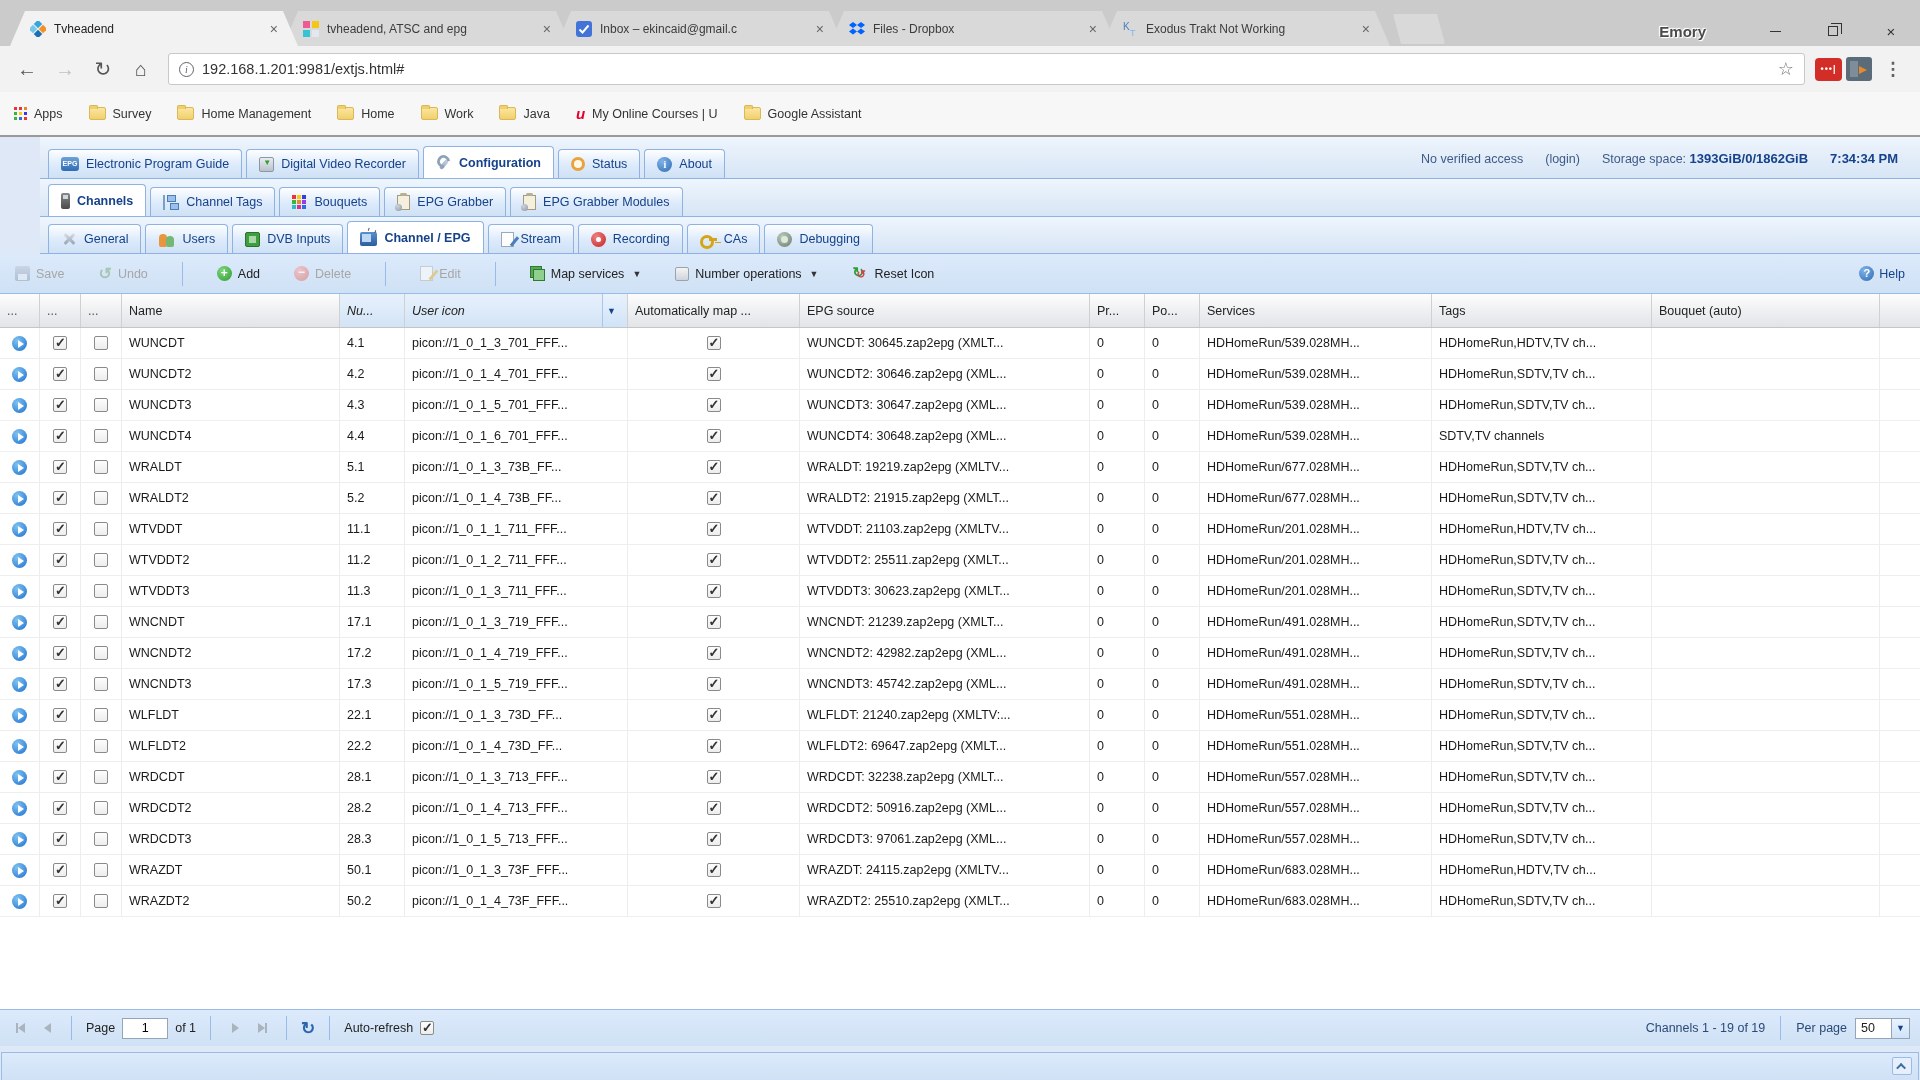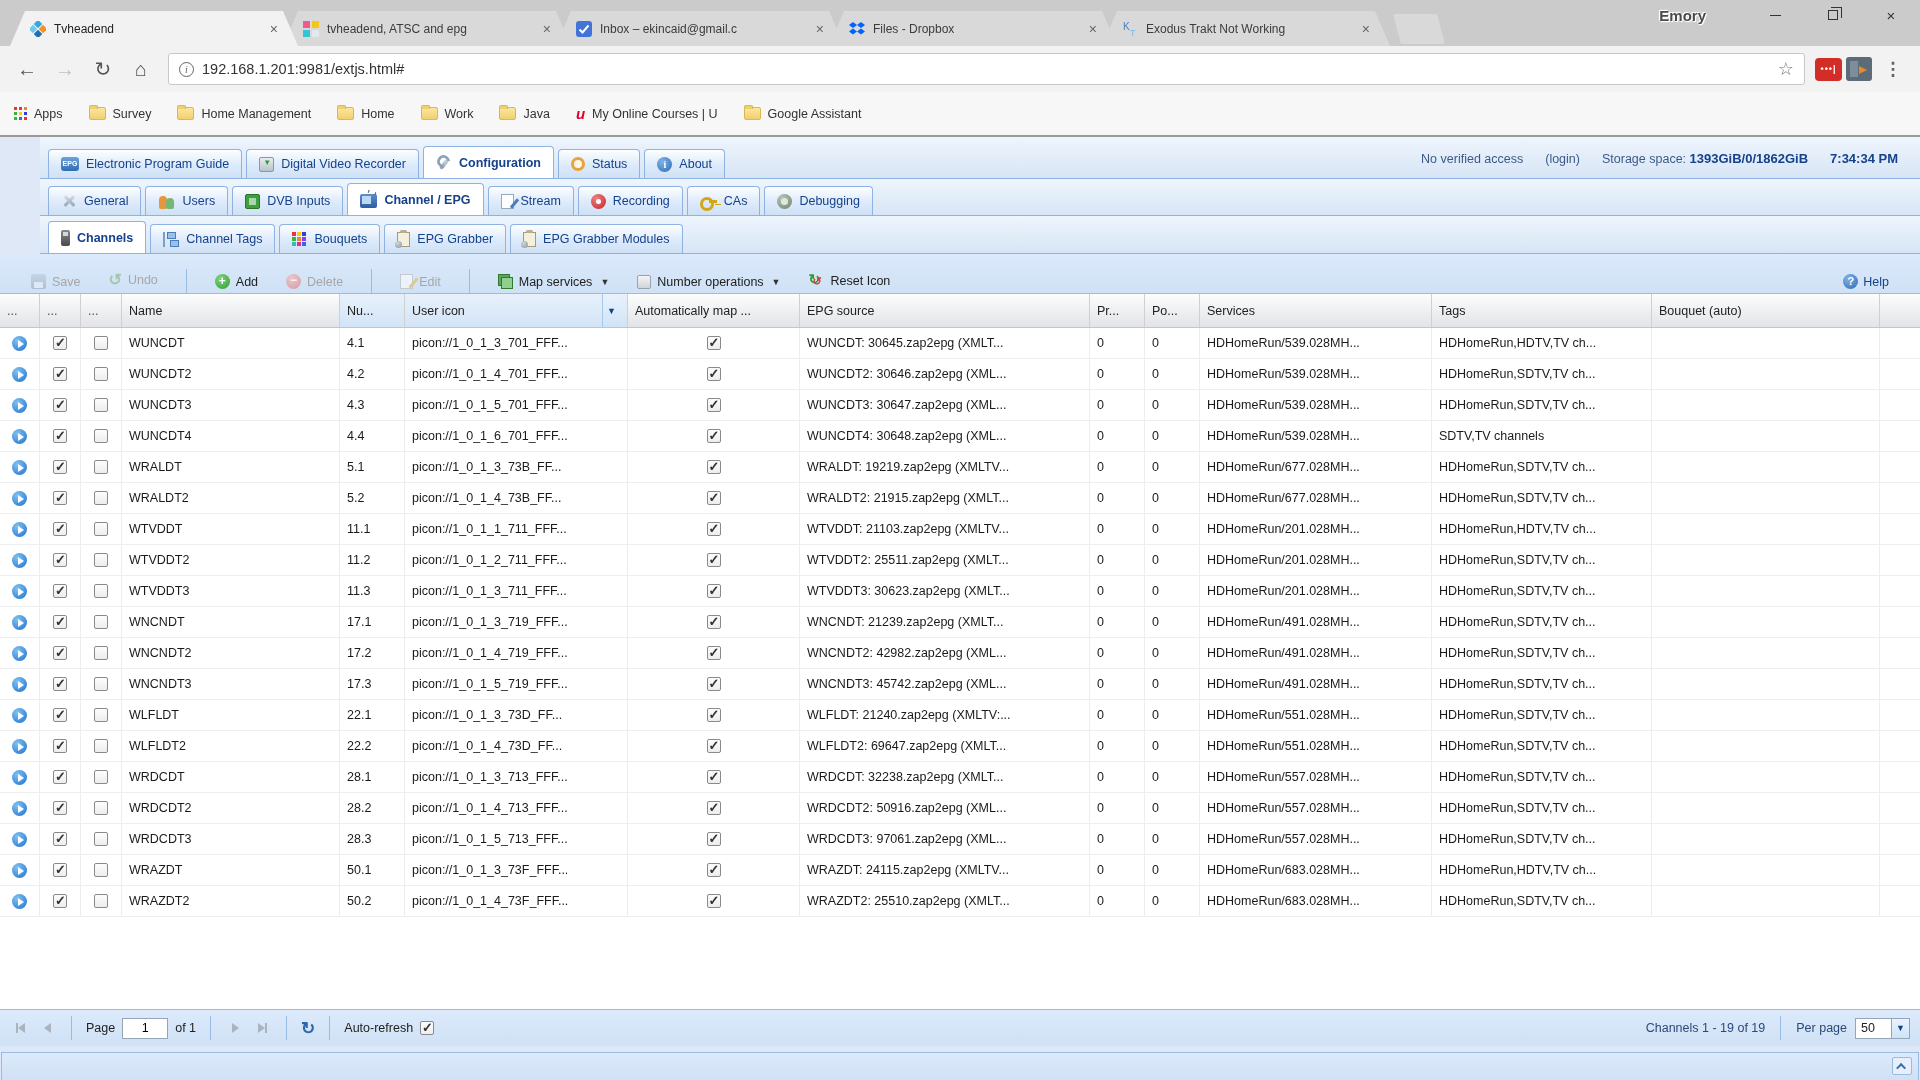--- a/index.html
+++ b/index.html
@@ -10,21 +10,21 @@
   .tabstrip { height:46px; background:#cbcbcb; display:flex; align-items:flex-end; padding-left:10px; position:relative; }
   .btab { position:relative; width:288px; height:35px; display:flex; align-items:center; gap:8px;
     padding:0 18px 0 20px; background:#d9d9d9; margin-right:-15px;
     clip-path:polygon(0 100%, 15px 0, calc(100% - 15px) 0, 100% 100%); }
   .btab.active { background:#f2f2f2; z-index:5; }
   .btab-title { flex:1; font-size:12px; color:#3c3c3c; white-space:nowrap; overflow:hidden; }
   .btab.active .btab-title { color:#222; }
   .btab-close { color:#666; font-size:14px; line-height:1; padding:2px; }
   .newtab-stub { width:52px; height:30px; background:#d9d9d9; margin-left:18px; margin-bottom:2px;
     clip-path:polygon(8px 100%, 0 0, calc(100% - 8px) 0, 100% 100%); border-radius:2px; }
-  .win-zone { position:absolute; right:0; top:0; height:30px; display:flex; align-items:center; gap:0; }
+  .win-zone { position:absolute; right:0; top:16px; height:30px; display:flex; align-items:center; gap:0; }
   .profile-name { font-size:15px; font-weight:bold; color:#4a4a4a; margin-right:40px;
     text-shadow:0 0 2px #fff,0 0 3px #fff,1px 1px 0 #fff,-1px -1px 0 #fff; }
   .winbtn { width:58px; height:30px; display:flex; align-items:center; justify-content:center; color:#333; font-size:15px; }
   .winbtn .min-glyph { width:11px; border-bottom:1px solid #333; height:1px; display:inline-block; }
   .winbtn .restore-glyph { width:10px; height:10px; border:1px solid #333; position:relative; display:inline-block; }
   .winbtn .restore-glyph::before { content:""; position:absolute; left:2px; top:-4px; width:10px; height:10px; border:1px solid #333; border-left:none; border-bottom:none; }
 
   .navbar { height:46px; background:#f2f2f2; display:flex; align-items:center; padding:0 10px; gap:4px; }
   .navicon { width:34px; height:34px; display:flex; align-items:center; justify-content:center; font-size:20px; color:#555; }
   .navicon.disabled { color:#c0c0c0; }
@@ -49,21 +49,21 @@
   
   .tvh { height:calc(1080px - 135px); display:flex; flex-direction:column; background:#dfe8f6; }
   .tabbar { display:flex; align-items:flex-end; background:linear-gradient(#eef5fd,#d7e5f5); border-bottom:1px solid #8db2e3; padding:5px 8px 0; gap:4px; flex:0 0 auto;margin-left:40px; }
   .tb1 { height:42px; } .tb2 { height:37px; } .tb3 { height:38px; }
   .ttab { display:flex; align-items:center; gap:7px; padding:0 12px; height:29px; border:1px solid #8db2e3; border-bottom:none;
     border-radius:4px 4px 0 0; background:linear-gradient(#fdfeff,#dceafb 55%,#cfe1f5); color:#15428b; font-size:12.5px; white-space:nowrap; }
   .ttab.active { background:#fff; font-weight:bold; height:32px; position:relative; z-index:2; }
   .hdr-status { margin-left:auto; display:flex; align-items:center; gap:22px; padding:0 14px 12px 0; font-size:12.5px; color:#3d5a87; }
   .hdr-status b { color:#15428b; font-size:13px; }
 
-  .toolbar { flex:0 0 40px; background:linear-gradient(#dceafb,#cfe1f5); border-bottom:1px solid #99bbe8; display:flex; align-items:flex-end; padding:0 24px; gap:14px; font-size:12.5px; color:#222; }
+  .toolbar { flex:0 0 40px; background:linear-gradient(#dceafb,#cfe1f5); border-bottom:1px solid #99bbe8; display:flex; align-items:center; padding:0 8px; gap:20px; font-size:12.5px; color:#222; }
   .tbtn { display:flex; align-items:center; gap:6px; padding:4px 7px; border-radius:3px; white-space:nowrap; }
   .tbtn.disabled { color:#a6a6a6; }
   .tsep { width:1px; height:24px; background:#99bbe8; margin:0 7px; flex:0 0 auto; }
   .caret { font-size:9px; color:#333; margin-left:2px; }
   .help-zone { margin-left:auto; display:flex; align-items:center; gap:5px; color:#15428b; }
 
   .ic { display:inline-block; flex:0 0 auto; }
   .i-save { width:15px; height:15px; background:linear-gradient(#bcc8d6,#8fa3b8); border-radius:2px; position:relative; opacity:.55; }
   .i-save::after { content:""; position:absolute; left:3px; bottom:1px; width:9px; height:6px; background:#e8edf3; }
   .i-undo { color:#7fae7f; font-size:16px; font-weight:bold; opacity:.55; }
@@ -122,21 +122,21 @@
     linear-gradient(#e33 0 0) 0 0/4px 4px no-repeat, linear-gradient(#fc0 0 0) 5px 0/4px 4px no-repeat, linear-gradient(#3a3ae3 0 0) 10px 0/4px 4px no-repeat,
     linear-gradient(#3ab53a 0 0) 0 5px/4px 4px no-repeat, linear-gradient(#e38a2d 0 0) 5px 5px/4px 4px no-repeat, linear-gradient(#9c3ae3 0 0) 10px 5px/4px 4px no-repeat,
     linear-gradient(#2dbfbf 0 0) 0 10px/4px 4px no-repeat, linear-gradient(#e32d8a 0 0) 5px 10px/4px 4px no-repeat, linear-gradient(#2d6ce3 0 0) 10px 10px/4px 4px no-repeat; }
   .i-grabber { width:13px; height:15px; background:#f5efdd; border:1px solid #a59a7d; position:relative; }
   .i-grabber::before { content:""; position:absolute; left:2px; top:-3px; width:7px; height:3px; background:#b8ae90; border-radius:2px; }
   .i-grabber::after { content:""; position:absolute; left:-3px; bottom:-2px; width:7px; height:7px; border-radius:50%; background:radial-gradient(circle at 35% 30%,#cfd4da,#8d97a3); }
 
   
   .ghead { display:flex; flex:0 0 34px; background:linear-gradient(#fdfdfd,#e9ebee 70%,#e2e4e8); border-bottom:1px solid #c5c5c5; font-size:12.5px; color:#222; }
   .hc { border-right:1px solid #d0d0d0; display:flex; align-items:center; padding:0 7px; white-space:nowrap; overflow:hidden; }
-  .hc.hl { background:linear-gradient(#e7f1fc,#d3e4f6); }
+  .hc.hl { background:linear-gradient(#e7f1fc,#d3e4f6);font-style:italic; }
   .hc .dd { margin-left:auto; width:18px; height:100%; border-left:1px solid #a9c7e7; background:linear-gradient(#eaf3fd,#cfe3f8);
     display:flex; align-items:center; justify-content:center; color:#15428b; font-size:9px; }
   .hc.ell { color:#555; }
 
   .gridbody { flex:1 1 auto; background:#fff; overflow:hidden; }
   .grow { display:flex; height:31px; border-bottom:1px solid #eeeeee; background:#fff; }
   .gc { border-right:1px solid #ededed; padding:0 7px; display:flex; align-items:center; font-size:12.5px; color:#1a1a1a; white-space:nowrap; overflow:hidden; }
   .center { justify-content:center; }
 
   .c-exp { width:40px; } .c-cb1 { width:41px; } .c-cb2 { width:41px; }
@@ -314,75 +314,75 @@
         <span>About</span>
       </div>
     <div class="hdr-status">
       <span>No verified access</span>
       <span>(login)</span>
       <span><span>Storage space:</span> <b>1393GiB/0/1862GiB</b></span>
       <b>7:34:34 PM</b>
     </div>
   </div>
 
-  <div class="tabbar tb2">
-    <div class="ttab">
-        <span class="ic i-tools"></span>
-        <span>General</span>
-      </div>
-    <div class="ttab">
-        <span class="ic i-users"></span>
-        <span>Users</span>
-      </div>
-    <div class="ttab">
-        <span class="ic i-chip"></span>
-        <span>DVB Inputs</span>
-      </div>
-    <div class="ttab active">
-        <span class="ic i-tv"></span>
-        <span>Channel / EPG</span>
-      </div>
-    <div class="ttab">
-        <span class="ic i-stream"></span>
-        <span>Stream</span>
-      </div>
-    <div class="ttab">
-        <span class="ic i-rec"></span>
-        <span>Recording</span>
-      </div>
-    <div class="ttab">
-        <span class="ic i-key"></span>
-        <span>CAs</span>
-      </div>
-    <div class="ttab">
-        <span class="ic i-debug"></span>
-        <span>Debugging</span>
-      </div>
-  </div>
-
   <div class="tabbar tb3">
     <div class="ttab active">
         <span class="ic i-remote"></span>
         <span>Channels</span>
       </div>
     <div class="ttab">
         <span class="ic i-tags"></span>
         <span>Channel Tags</span>
       </div>
     <div class="ttab">
         <span class="ic i-bouquet"></span>
         <span>Bouquets</span>
       </div>
     <div class="ttab">
         <span class="ic i-grabber"></span>
         <span>EPG Grabber</span>
       </div>
     <div class="ttab">
         <span class="ic i-grabber"></span>
         <span>EPG Grabber Modules</span>
+      </div>
+  </div>
+
+  <div class="tabbar tb2">
+    <div class="ttab">
+        <span class="ic i-tools"></span>
+        <span>General</span>
+      </div>
+    <div class="ttab">
+        <span class="ic i-users"></span>
+        <span>Users</span>
+      </div>
+    <div class="ttab">
+        <span class="ic i-chip"></span>
+        <span>DVB Inputs</span>
+      </div>
+    <div class="ttab active">
+        <span class="ic i-tv"></span>
+        <span>Channel / EPG</span>
+      </div>
+    <div class="ttab">
+        <span class="ic i-stream"></span>
+        <span>Stream</span>
+      </div>
+    <div class="ttab">
+        <span class="ic i-rec"></span>
+        <span>Recording</span>
+      </div>
+    <div class="ttab">
+        <span class="ic i-key"></span>
+        <span>CAs</span>
+      </div>
+    <div class="ttab">
+        <span class="ic i-debug"></span>
+        <span>Debugging</span>
       </div>
   </div>
 
   <div class="toolbar">
     <span class="tbtn disabled">
         <span class="ic i-save"></span>
         <span>Save</span>
       </span>
     <span class="tbtn disabled">
         <span class="ic i-undo">↺</span>

